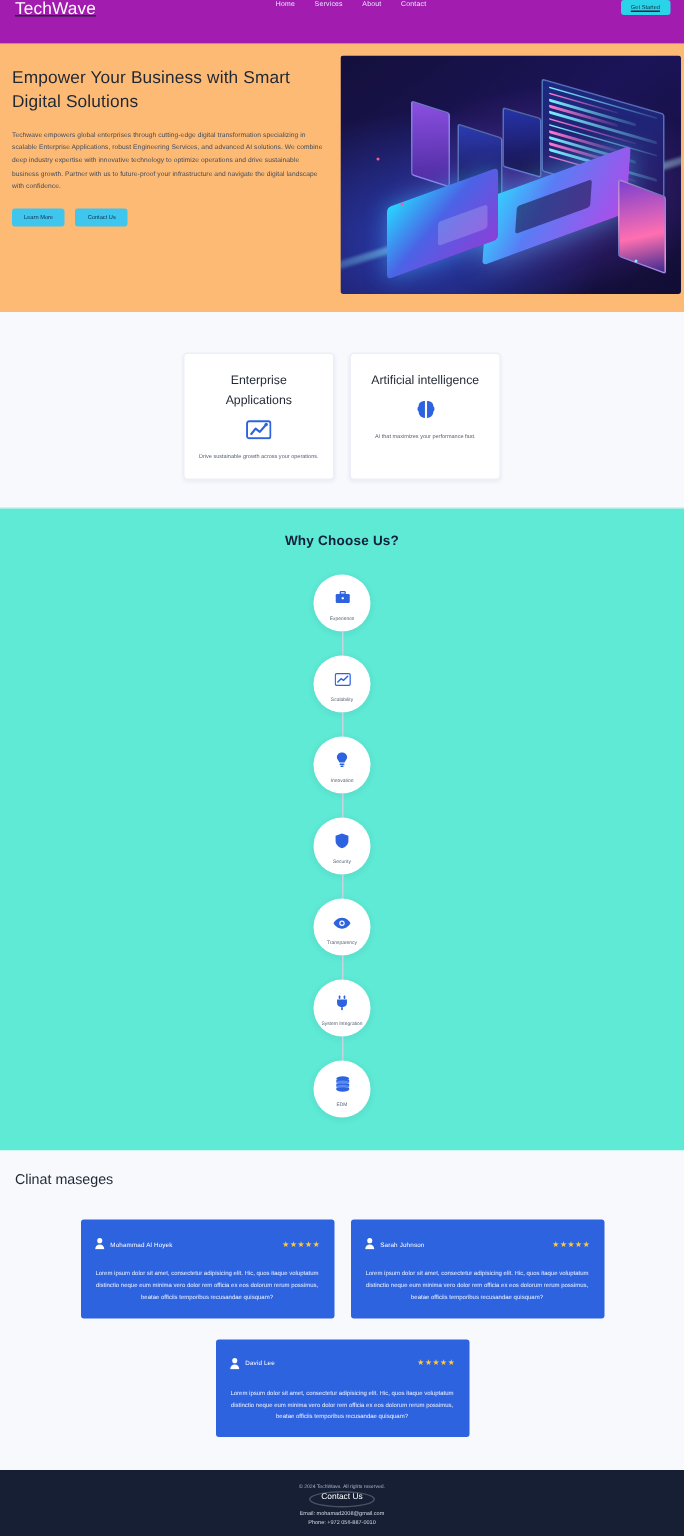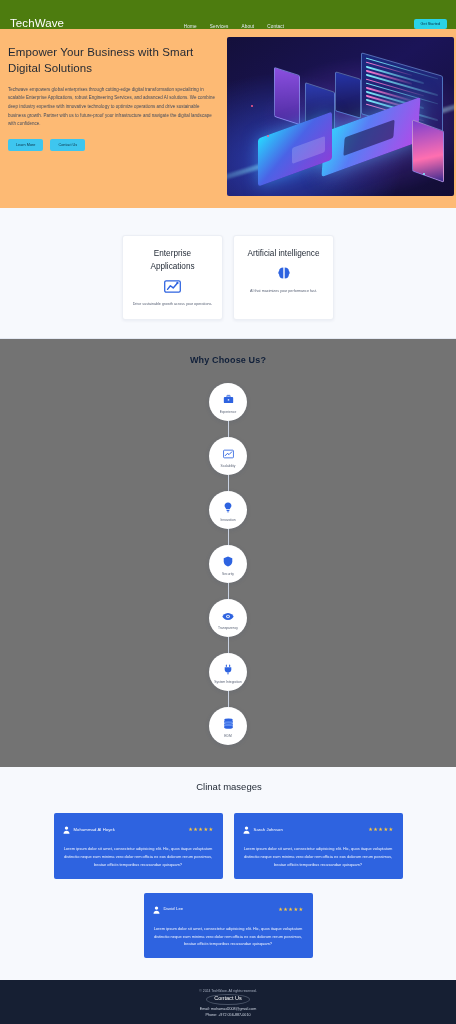--- a/index.html
+++ b/index.html
@@ -8,25 +8,26 @@
     font-family: "Liberation Sans", sans-serif;
     background: #f6f8fc;
     color: #1d2433;
     width: 456px;
     overflow-x: hidden;
   }
 
   
   .navbar {
     height: 29px;
-    background: #4d7c0f;
+    background: #a21caf;
     display: flex;
-    align-items: flex-end;
+    align-items: flex-start;
     padding: 0 9px 0 10px;
     position: relative;
+    text-decoration: underline;
   }
   .brand { color: #fff; font-size: 11.5px; letter-spacing: .1px; }
   .nav-links {
     position: absolute;
     left: 50%;
     transform: translateX(-44%);
     display: flex;
     gap: 13px;
   }
   .nav-links a {
@@ -186,36 +187,36 @@
     box-shadow: 0 1px 3px rgba(20,40,90,.06);
   }
   .service-card.mid { min-height: 80px; }
   .svc-title {
     font-size: 8.2px; font-weight: 400; color: #1f2733; line-height: 1.62;
   }
   .svc-icon { margin: 6px 0 8px; display: flex; justify-content: center; }
   .svc-desc { font-size: 3.7px; color: #5b6477; line-height: 1.85; }
 
   
-  .why { padding: 16px 0 22px; background: #737373; }
+  .why { padding: 16px 0 22px; background: #5eead4; }
   .timeline { margin-top: 18px; display: flex; flex-direction: column; align-items: center; }
   .tl-node {
     width: 38px; height: 38px; border-radius: 50%;
     background: #fff;
     box-shadow: 0 1px 5px rgba(30,60,120,.10);
     display: flex; flex-direction: column;
     align-items: center; justify-content: center;
     gap: 1px;
   }
   .tl-label { font-size: 3.3px; color: #5b6477; text-align: center; line-height: 1.4; }
   .tl-connector { width: 1px; height: 16px; background: #c9d2e2; }
 
   
   .testimonials { padding: 14px 8px 22px; background: #f7f9fd; }
-  .tst-heading { font-size: 9.5px; font-weight: 400; color: #1f2733; margin-left: 2px; text-align: center; }
+  .tst-heading { font-size: 9.5px; font-weight: 400; color: #1f2733; margin-left: 2px; }
   .tst-row { display: flex; justify-content: center; gap: 11px; margin-top: 21px; }
   .tst-card {
     width: 169px;
     background: #2e63e0;
     border-radius: 2px;
     padding: 7px 9px 10px;
     color: #fff;
   }
   .tst-card.single { margin: 14px auto 0; }
   .tst-head { display: flex; align-items: center; justify-content: space-between; }

